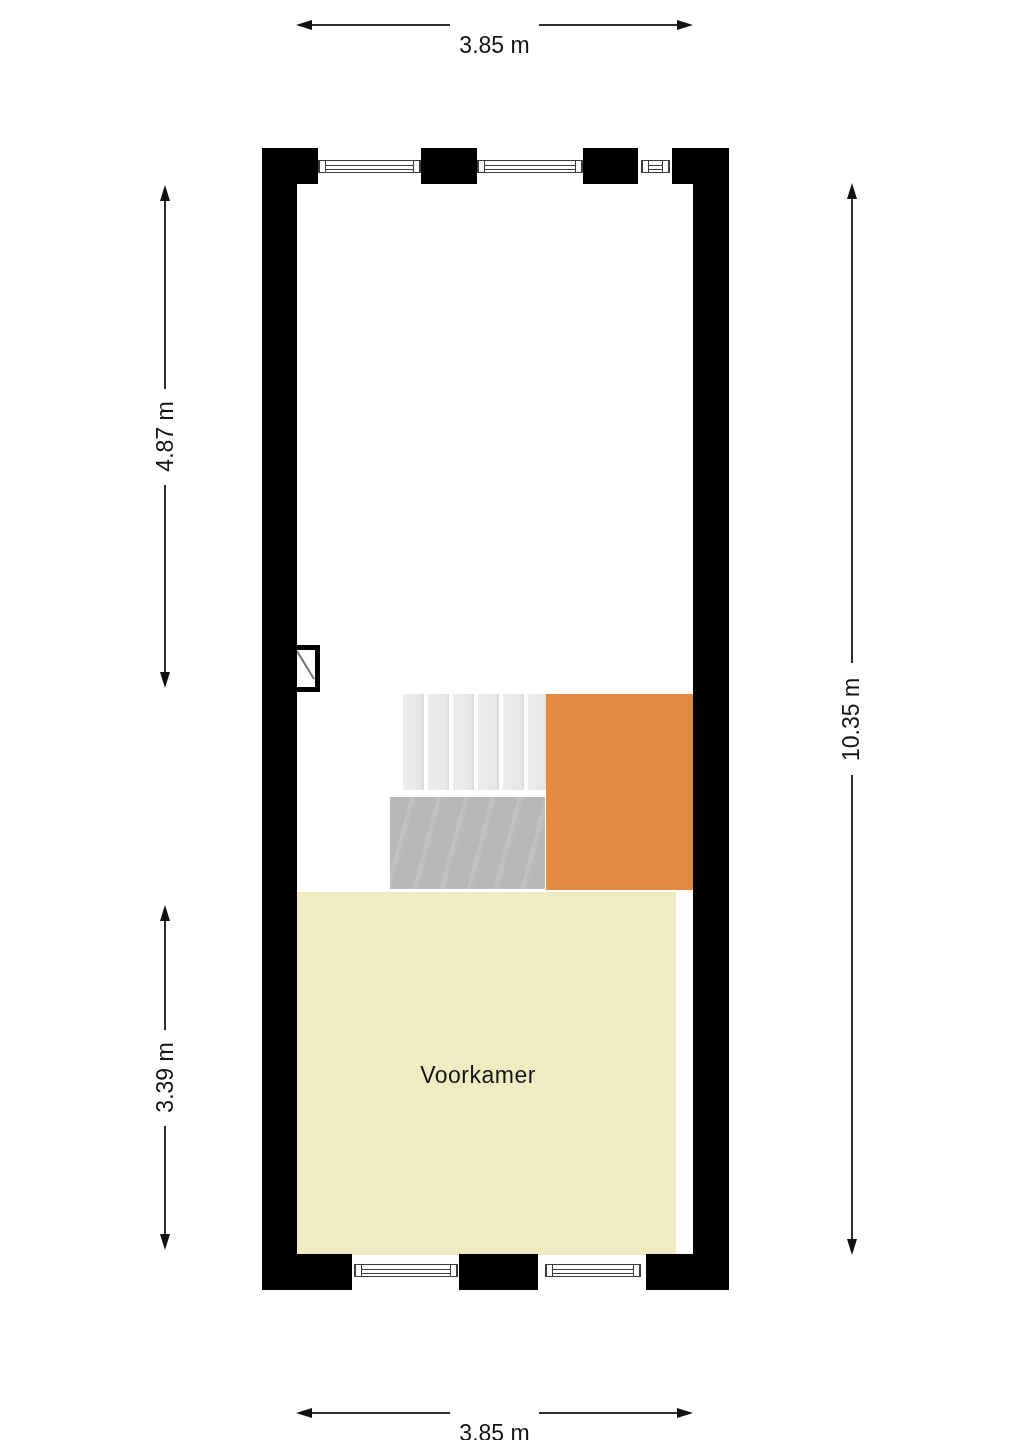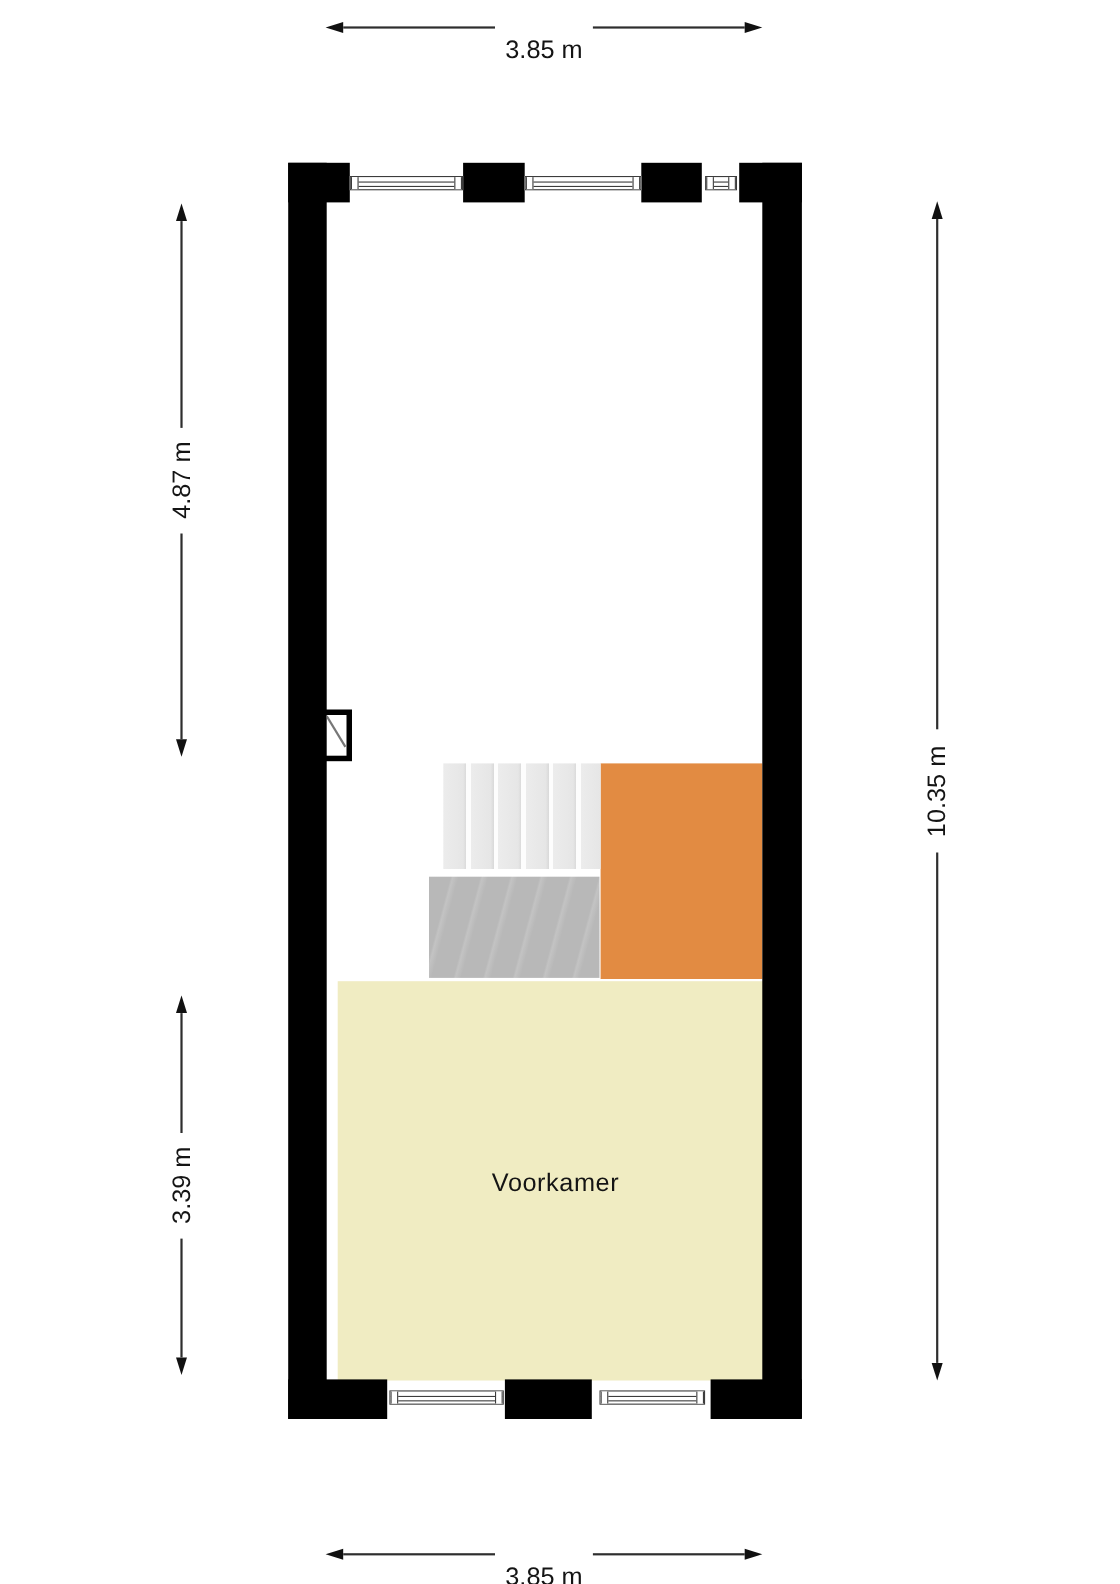--- a/index.html
+++ b/index.html
@@ -90,21 +90,21 @@
     <span class="ah ah-up"></span>
     <span class="dl-v"></span>
     <span class="vlabel vlabel-lg">
         <span>10.35 m</span>
       </span>
     <span class="dl-v"></span>
     <span class="ah ah-down"></span>
   </div>
 
 
-  <div class="room" style="left:307px;top:892px;width:396px;height:363px;">
+  <div class="room" style="left:280px;top:892px;width:396px;height:363px;">
     <span class="room-label" style="top:170px;">Voorkamer</span>
   </div>
 
   <div class="accent-area" style="left:546px;top:694px;width:147px;height:196px;"></div>
 
   <div class="stairs-upper"></div>
   <div class="stairs-lower"></div>
 
   <div class="wall" style="left:262px;top:148px;width:35px;height:1142px;"></div>
   <div class="wall" style="left:693px;top:148px;width:36px;height:1141px;"></div>

